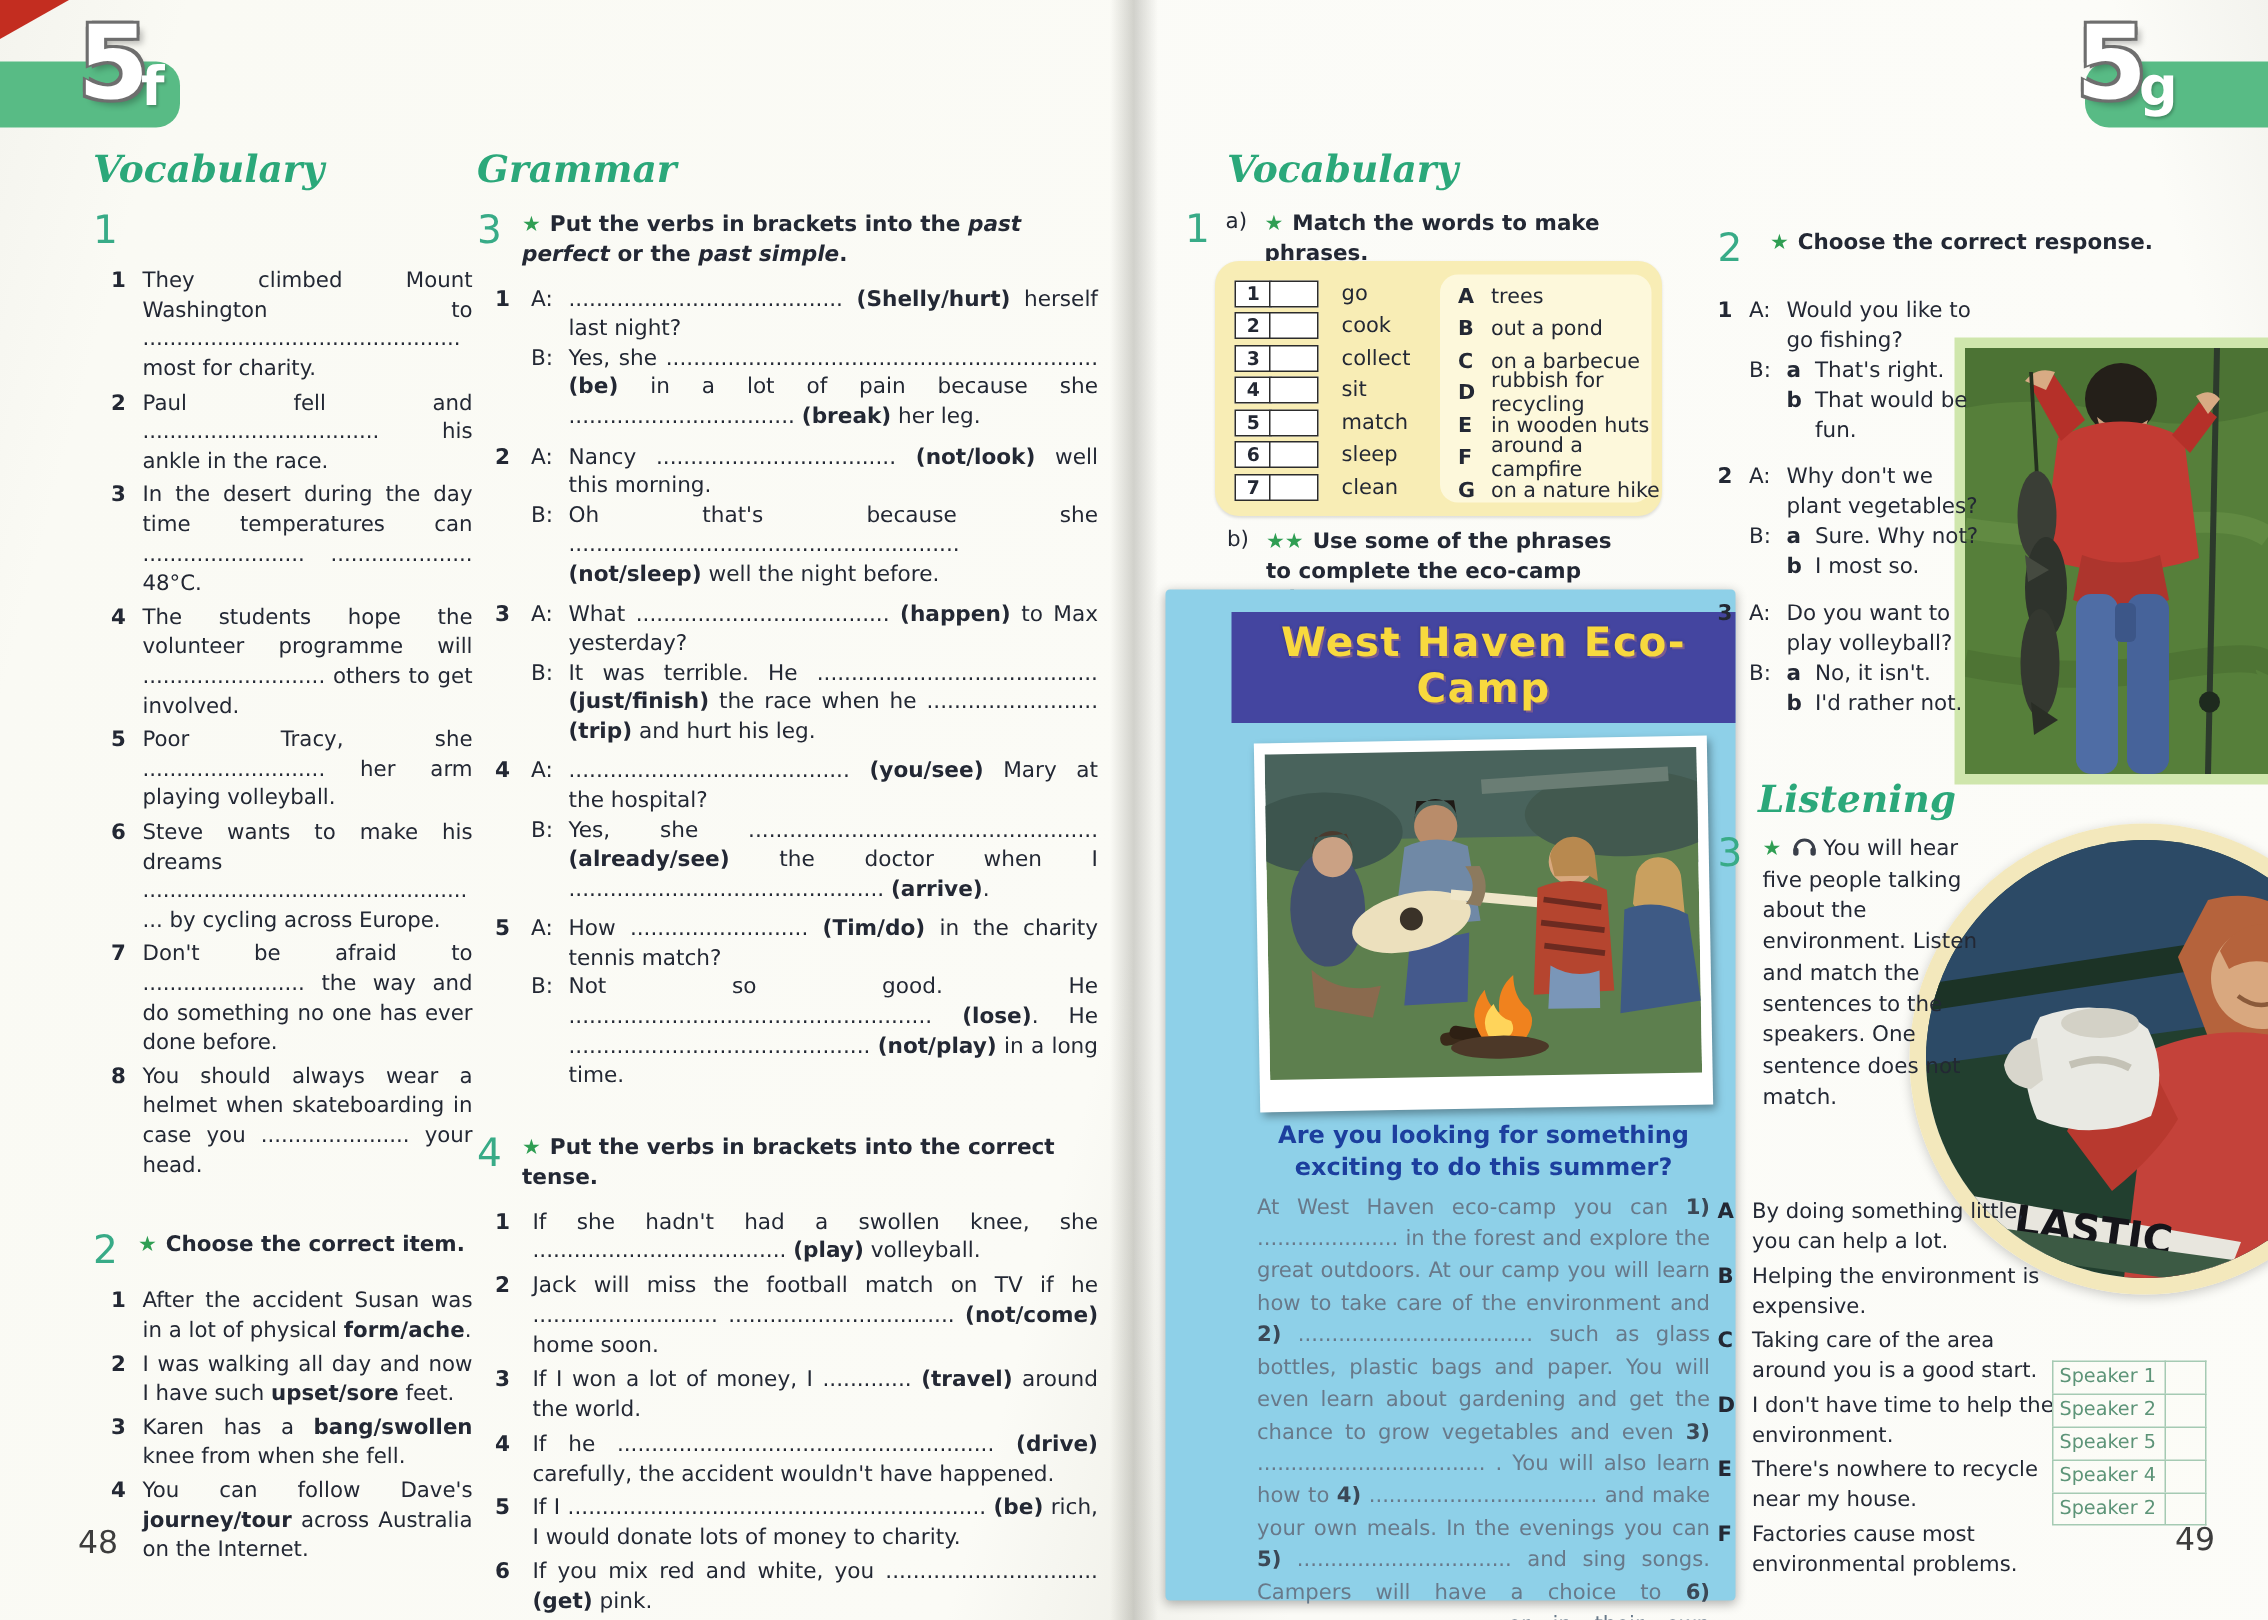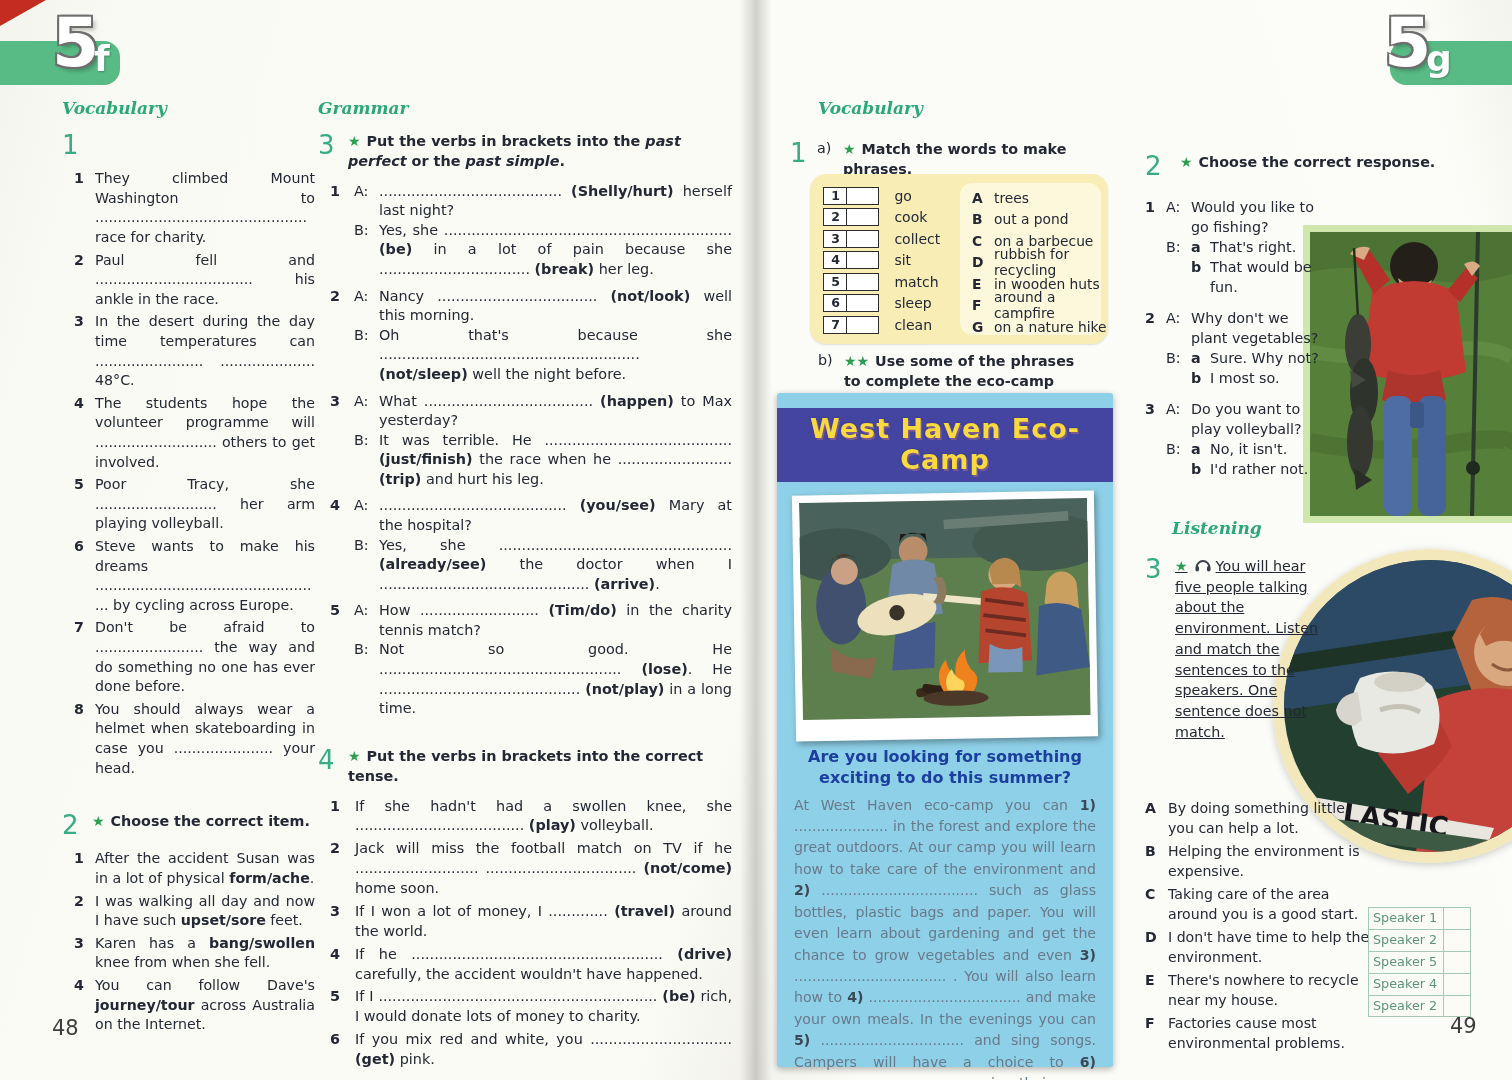--- a/index.html
+++ b/index.html
@@ -19,21 +19,21 @@
   .tab-r{left:634px;top:41px;width:122px;border-radius:16px 0 0 16px;}
   .tab-num{position:absolute;top:-32px;font-size:68px;font-weight:bold;color:#fff;line-height:1;
            text-shadow:2px 2px 0 #6e6e6e,-2px 2px 0 #6e6e6e,2px -2px 0 #6e6e6e,-2px -2px 0 #6e6e6e,4px 4px 4px rgba(0,0,0,.25);}
   .tab-letter{position:absolute;top:0;font-size:36px;font-weight:bold;color:#fff;line-height:1;
            text-shadow:1px 1px 2px rgba(0,0,0,.25);}
   .tab-l .tab-num{left:52px}.tab-l .tab-letter{left:94px}
   .tab-r .tab-num{left:-6px}.tab-r .tab-letter{left:36px}
 
   .col{position:absolute;}
   .sec-h{font-family:"DejaVu Serif",serif;font-style:italic;font-weight:bold;
-         font-size:17px;color:#2ba87a;margin:0 0 14px 0;}
+         font-size:25px;color:#2ba87a;margin:0 0 14px 0;}
   .ex{margin-bottom:24px;}
   .ex-head{display:flex;align-items:flex-start;}
   .ex-num{width:30px;flex:none;font-size:26px;color:#38ab87;line-height:1.05;}
   .ex-ins{flex:1;font-size:14.3px;line-height:1.38;}
   .star{color:#2f9e53;font-size:14px;margin-right:6px;}
   .items{margin:10px 0 0 12px;}
   .item{display:flex;margin-bottom:3px;font-size:14.2px;line-height:1.38;}
   .i-n{width:21px;flex:none;font-weight:bold;}
   .i-t{flex:1;text-align:justify;overflow-wrap:anywhere;}
   .c2 .item,.c2 .ex-ins{font-size:14.4px;}
@@ -55,21 +55,21 @@
   .m-num{width:25px;font-size:12.5px;font-weight:bold;text-align:center;line-height:15px;}
   .m-ans{width:33px;margin-left:-1.6px;}
   .m-word{margin-left:15px;font-size:14px;}
   .match-right{position:absolute;left:162px;top:13px;}
   .o-row{display:flex;height:21.5px;align-items:center;font-size:13.8px;}
   .o-k{width:22px;flex:none;font-weight:bold;}
   .blab{width:26px;flex:none;font-size:14.3px;}
 
   
   .advert{position:absolute;left:21px;top:393px;width:336px;height:674px;background:#8ed0e8;
-          border-radius:3px;box-shadow:0 2px 7px rgba(0,0,0,.3);z-index:1;}
+          border-radius:3px;box-shadow:0 2px 7px rgba(0,0,0,.3);z-index:1;padding-left:44px;}
   .advert-banner{margin-top:15px;background:#4445a0;padding:5px 0 7px;text-align:center;}
   .advert-title{font-size:27px;font-weight:bold;color:#f8d93e;letter-spacing:1px;
                 text-shadow:1.5px 1.5px 0 #7a5a90,0 0 2px #30307a;}
   .advert-photo{margin:11px auto 6px;width:288px;height:232px;background:#fff;padding:7px;
                 transform:rotate(-1deg);box-shadow:2px 3px 6px rgba(0,0,0,.35);}
   .advert-photo svg{display:block;width:288px;height:218px;}
   .advert-headline{color:#1c3f9e;font-weight:bold;text-align:center;font-size:16px;
                    line-height:1.3;margin:8px 14px 6px;}
   .advert-body{color:#68798a;font-size:14.1px;text-align:justify;margin:6px 17px;
                line-height:1.52;overflow-wrap:anywhere;}
@@ -83,21 +83,21 @@
   .d-q{flex:1;}
   .d-k{width:19px;flex:none;font-weight:bold;}
   .d-t{flex:1;}
 
   .photo-fishing{position:absolute;left:547px;top:225px;width:209px;height:298px;z-index:1;
                  background:#cfe6ac;padding:7px 0 7px 7px;box-sizing:border-box;}
   .photo-fishing svg{display:block;width:202px;height:284px;}
 
   .listen-h{position:absolute;left:416px;top:518px;}
   .listen-ex{position:absolute;left:389px;top:556px;width:180px;display:flex;z-index:2;}
-  .listen-ex .ex-ins{font-size:14.3px;line-height:1.45;text-decoration:underline;}
+  .listen-ex .ex-ins{font-size:14.3px;line-height:1.45;}
   .hp-icon{vertical-align:-2px;margin-right:4px;}
   .sentences{position:absolute;left:389px;top:798px;width:232px;z-index:2;}
   .s-row{display:flex;font-size:14.1px;line-height:1.42;margin-bottom:3px;}
   .s-k{width:23px;flex:none;font-weight:bold;}
   .s-t{flex:1;}
 
   .photo-circle{position:absolute;left:517px;top:549px;width:292px;height:292px;z-index:1;
                 border-radius:50%;border:11px solid #f3e8bc;box-sizing:content-box;overflow:hidden;
                 box-shadow:0 2px 8px rgba(0,0,0,.2);}
   .photo-circle svg{display:block;width:292px;height:292px;}
@@ -127,21 +127,21 @@
       <h2 class="sec-h">Vocabulary</h2>
 
       <div class="ex">
         <div class="ex-head">
           <span class="ex-num">1</span>
         </div>
         <div class="items">
 
         <div class="item">
               <span class="i-n">1</span>
-              <span class="i-t">They climbed Mount Washington to ............................................... race for charity.</span>
+              <span class="i-t">They climbed Mount Washington to ............................................... most for charity.</span>
             </div>
             <div class="item">
               <span class="i-n">2</span>
               <span class="i-t">Paul fell and ................................... his ankle in the race.</span>
             </div>
             <div class="item">
               <span class="i-n">3</span>
               <span class="i-t">In the desert during the day time temperatures can ........................ ..................... 48°C.</span>
             </div>
             <div class="item">

